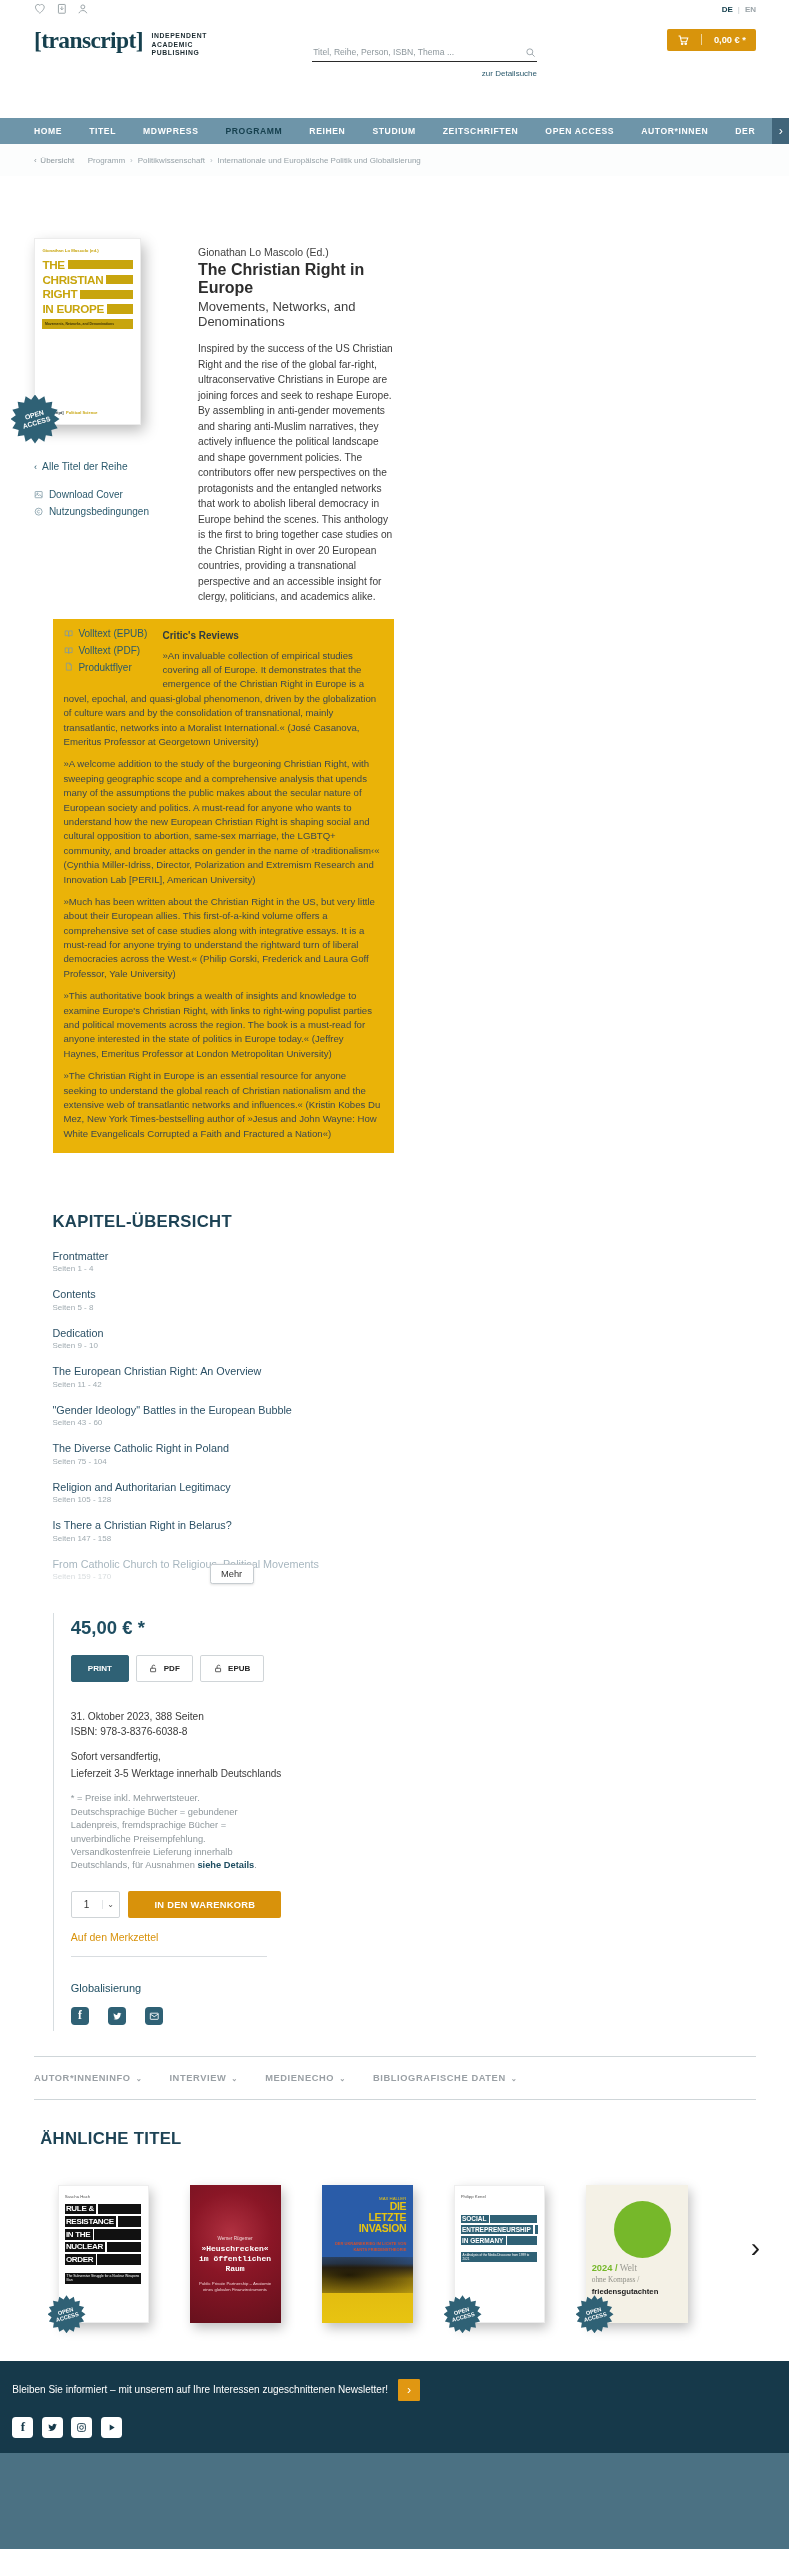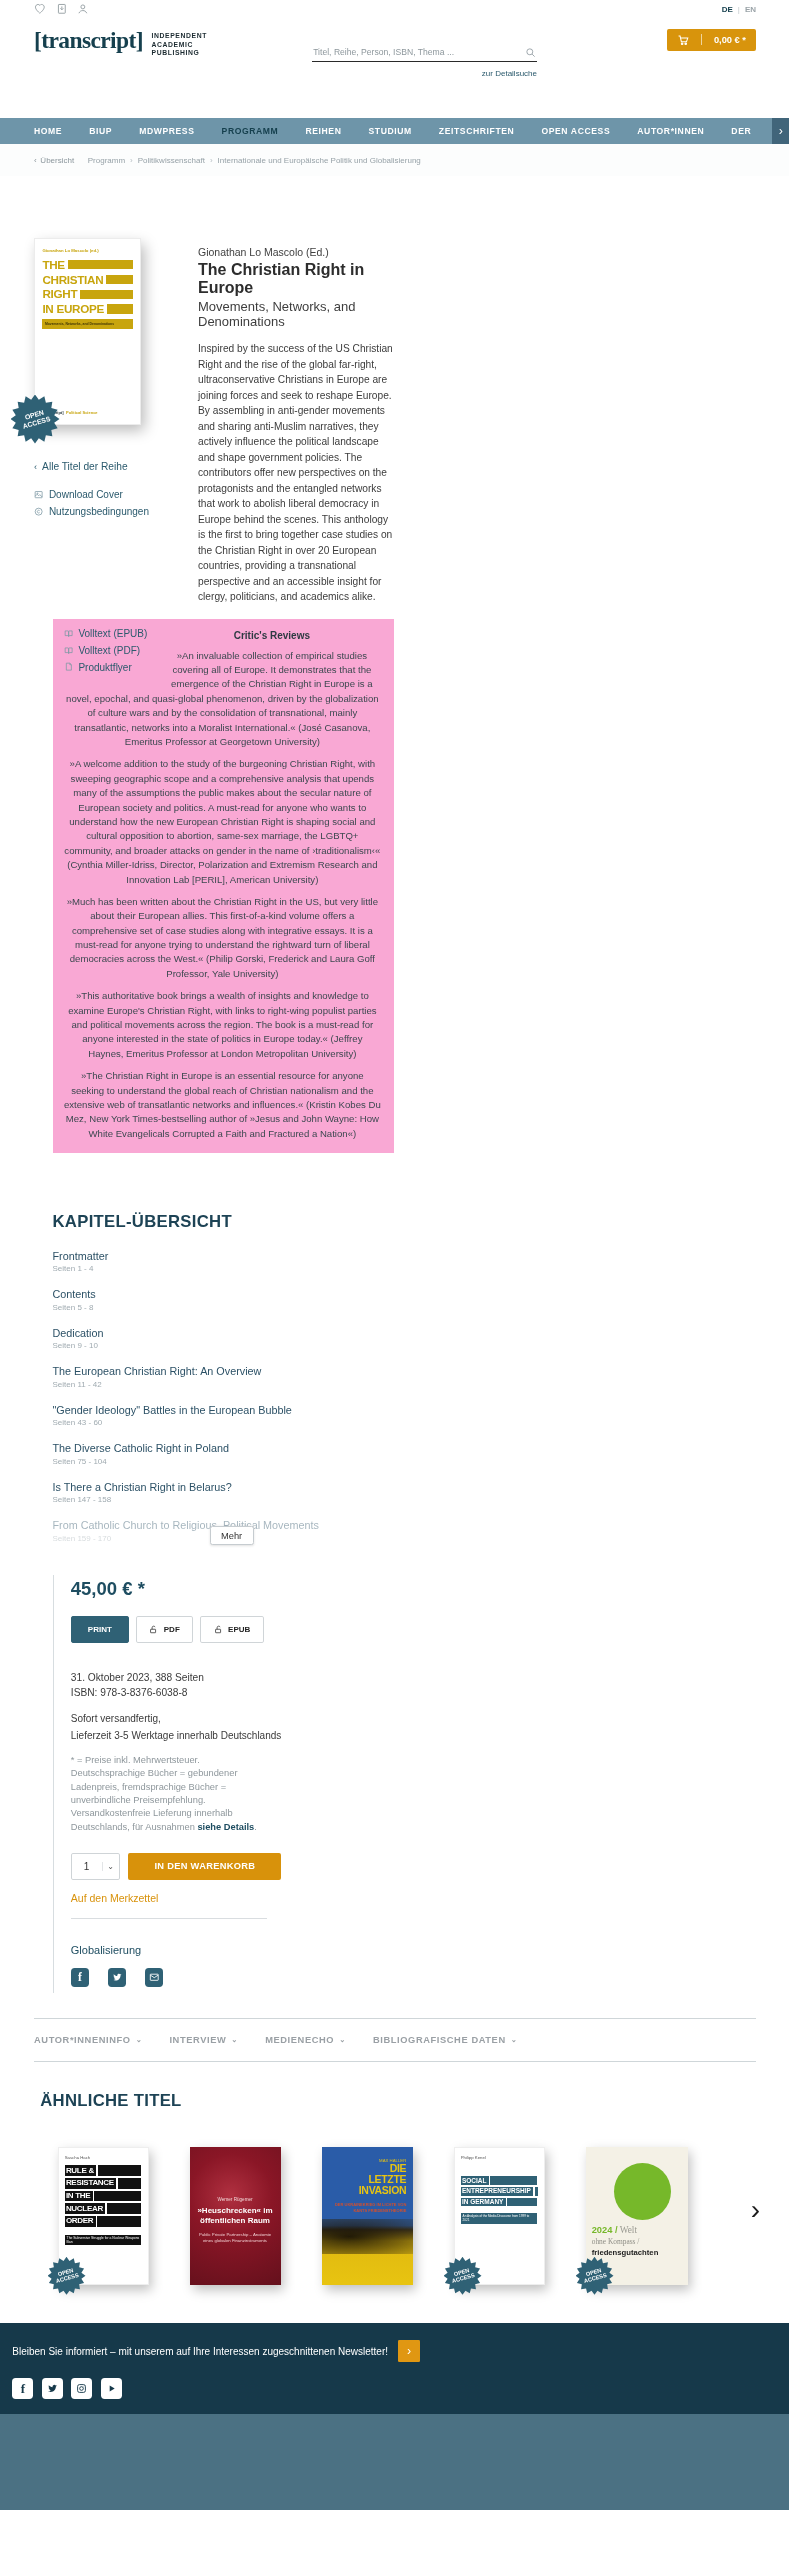--- a/index.html
+++ b/index.html
@@ -62,21 +62,21 @@
   .back-link .lt { font-size:9.3px; color:#2b5a6d; }
   .s-link { display:flex; align-items:center; gap:5.6px; color:#2b5a6d; font-size:10px; cursor:pointer; margin-bottom:5.6px; }
   .s-link .ic { width:9.3px; height:9.3px; color:#7d99a5; flex:none; }
   .col-right { width:197px; }
   .bk-author { margin-top:70px; font-size:10.5px; color:#3f3f3f; }
   .bk-title { font-size:16px; font-weight:bold; color:#2d2d2d; margin-top:2.5px; line-height:1.15; }
   .bk-subtitle { font-size:13px; color:#3e3e3e; margin-top:1.9px; }
   .bk-desc { margin-top:12.3px; font-size:10.2px; line-height:1.52; color:#3c3c3c; width:196px; }
 
   
-  .reviews { margin:13.6px 0 0 18.5px; width:341px; background:#f9a8d4; padding:8.6px 12.3px 12.3px 11px;text-align:center; }
+  .reviews { margin:13.6px 0 0 18.5px; width:341px; background:#eab308; padding:8.6px 12.3px 12.3px 11px; }
   .rev-float { float:left; width:94px; height:53px; margin:1.2px 5px 3.7px 0; }
   .reviews h3 { font-size:10px; color:#2e3a42; margin:2.5px 0 1.2px 0; }
   .reviews p { font-size:9.6px; line-height:1.5; color:#3d4850; margin-top:8px; }
 
   
   .chapters { margin:59px 0 0 18.5px; position:relative; width:346px; }
   .chapters h2 { font-size:16.7px; letter-spacing:0.3px; color:#1d4355; font-weight:bold; margin-bottom:17.3px; }
   .ch-item { margin-bottom:15px; cursor:pointer; }
   .ch-item .ct { font-size:10.8px; color:#2c5166; }
   .ch-item .cp { font-size:8px; color:#a0abb1; margin-top:2.5px; }
@@ -121,21 +121,21 @@
   
   .v1 { background:#fff; border:0.6px solid #eee; }
   .v1 .a { font-size:4.3px; color:#555; margin-bottom:5px; }
   .v1 .tl { display:flex; margin-bottom:1.9px; }
   .v1 .tl span { background:#111; color:#fff; font-weight:bold; font-size:8px; padding:0.6px 2.5px 1.2px 1.2px; letter-spacing:-0.3px; }
   .v1 .tl .fill { flex:1; background:#111; margin-left:1.2px; }
   .v1 .sub { margin-top:6.2px; background:#111; color:#fff; font-size:3.4px; padding:1.2px 1.9px; }
   
   .v2 { background:radial-gradient(circle at 45% 35%, #b03040 0%, #8a1626 40%, #64101c 100%); color:#fff; text-align:center; }
   .v2 .a { font-size:4.6px; color:#f2d9d9; margin-top:43px; }
-  .v2 .t { font-family:Liberation Sans, sans-serif; font-weight:bold; font-size:8px; margin-top:3.7px; line-height:1.25; }
+  .v2 .t { font-family:Liberation Mono, monospace; font-weight:bold; font-size:8px; margin-top:3.7px; line-height:1.25; }
   .v2 .sub { font-size:4.3px; color:#f0cdd0; margin-top:6.2px; line-height:1.5; }
   
   .v3 { background:linear-gradient(180deg,#2a5ca8 0%, #2a5ca8 57%, #3a3322 60%, #e0b90f 68%, #e8c411 100%); padding-top:11px; }
   .v3 .a { font-size:4.3px; color:#e8c411; text-align:right; }
   .v3 .tl { text-align:right; color:#e8c411; font-weight:bold; font-size:10.5px; line-height:1.05; letter-spacing:-0.3px; }
   .v3 .sub { margin-top:6.2px; text-align:right; font-size:4px; color:#cf5030; font-weight:bold; line-height:1.5; }
   .v3 .sil { position:absolute; left:0; right:0; top:52%; height:26%; background:radial-gradient(ellipse at 30% 50%, rgba(20,15,5,.9), rgba(40,30,10,.55) 60%, rgba(60,50,20,.25)); filter:blur(0.6px); }
   
   .v4 { background:#fff; border:0.6px solid #eee; }
   .v4 .a { font-size:4.3px; color:#555; margin-bottom:16px; }
@@ -220,21 +220,21 @@
       </span>
     <span class="bar"></span>
     <span>0,00 € *</span>
   </div>
 </div>
 
 <nav class="nav">
 
     <a data-state="">HOME</a>
 
-    <a data-state="">BIUP</a>
+    <a data-state="">TITEL</a>
 
     <a data-state="">MDWPRESS</a>
 
     <a data-state="active">PROGRAMM</a>
 
     <a data-state="">REIHEN</a>
 
     <a data-state="">STUDIUM</a>
 
     <a data-state="">ZEITSCHRIFTEN</a>
@@ -404,20 +404,24 @@
           <div class="ct">"Gender Ideology" Battles in the European Bubble</div>
           <div class="cp">Seiten 43 - 60</div>
         </div>
 
 
         <div class="ch-item">
           <div class="ct">The Diverse Catholic Right in Poland</div>
           <div class="cp">Seiten 75 - 104</div>
         </div>
 
+        <div class="ch-item">
+          <div class="ct">Religion and Authoritarian Legitimacy</div>
+          <div class="cp">Seiten 105 - 128</div>
+        </div>
 
 
         <div class="ch-item">
           <div class="ct">Is There a Christian Right in Belarus?</div>
           <div class="cp">Seiten 147 - 158</div>
         </div>
       </div>
     <div class="ch-item ch-faded">
       <div class="ct">From Catholic Church to Religious–Political Movements</div>
       <div class="cp">Seiten 159 - 170</div>

